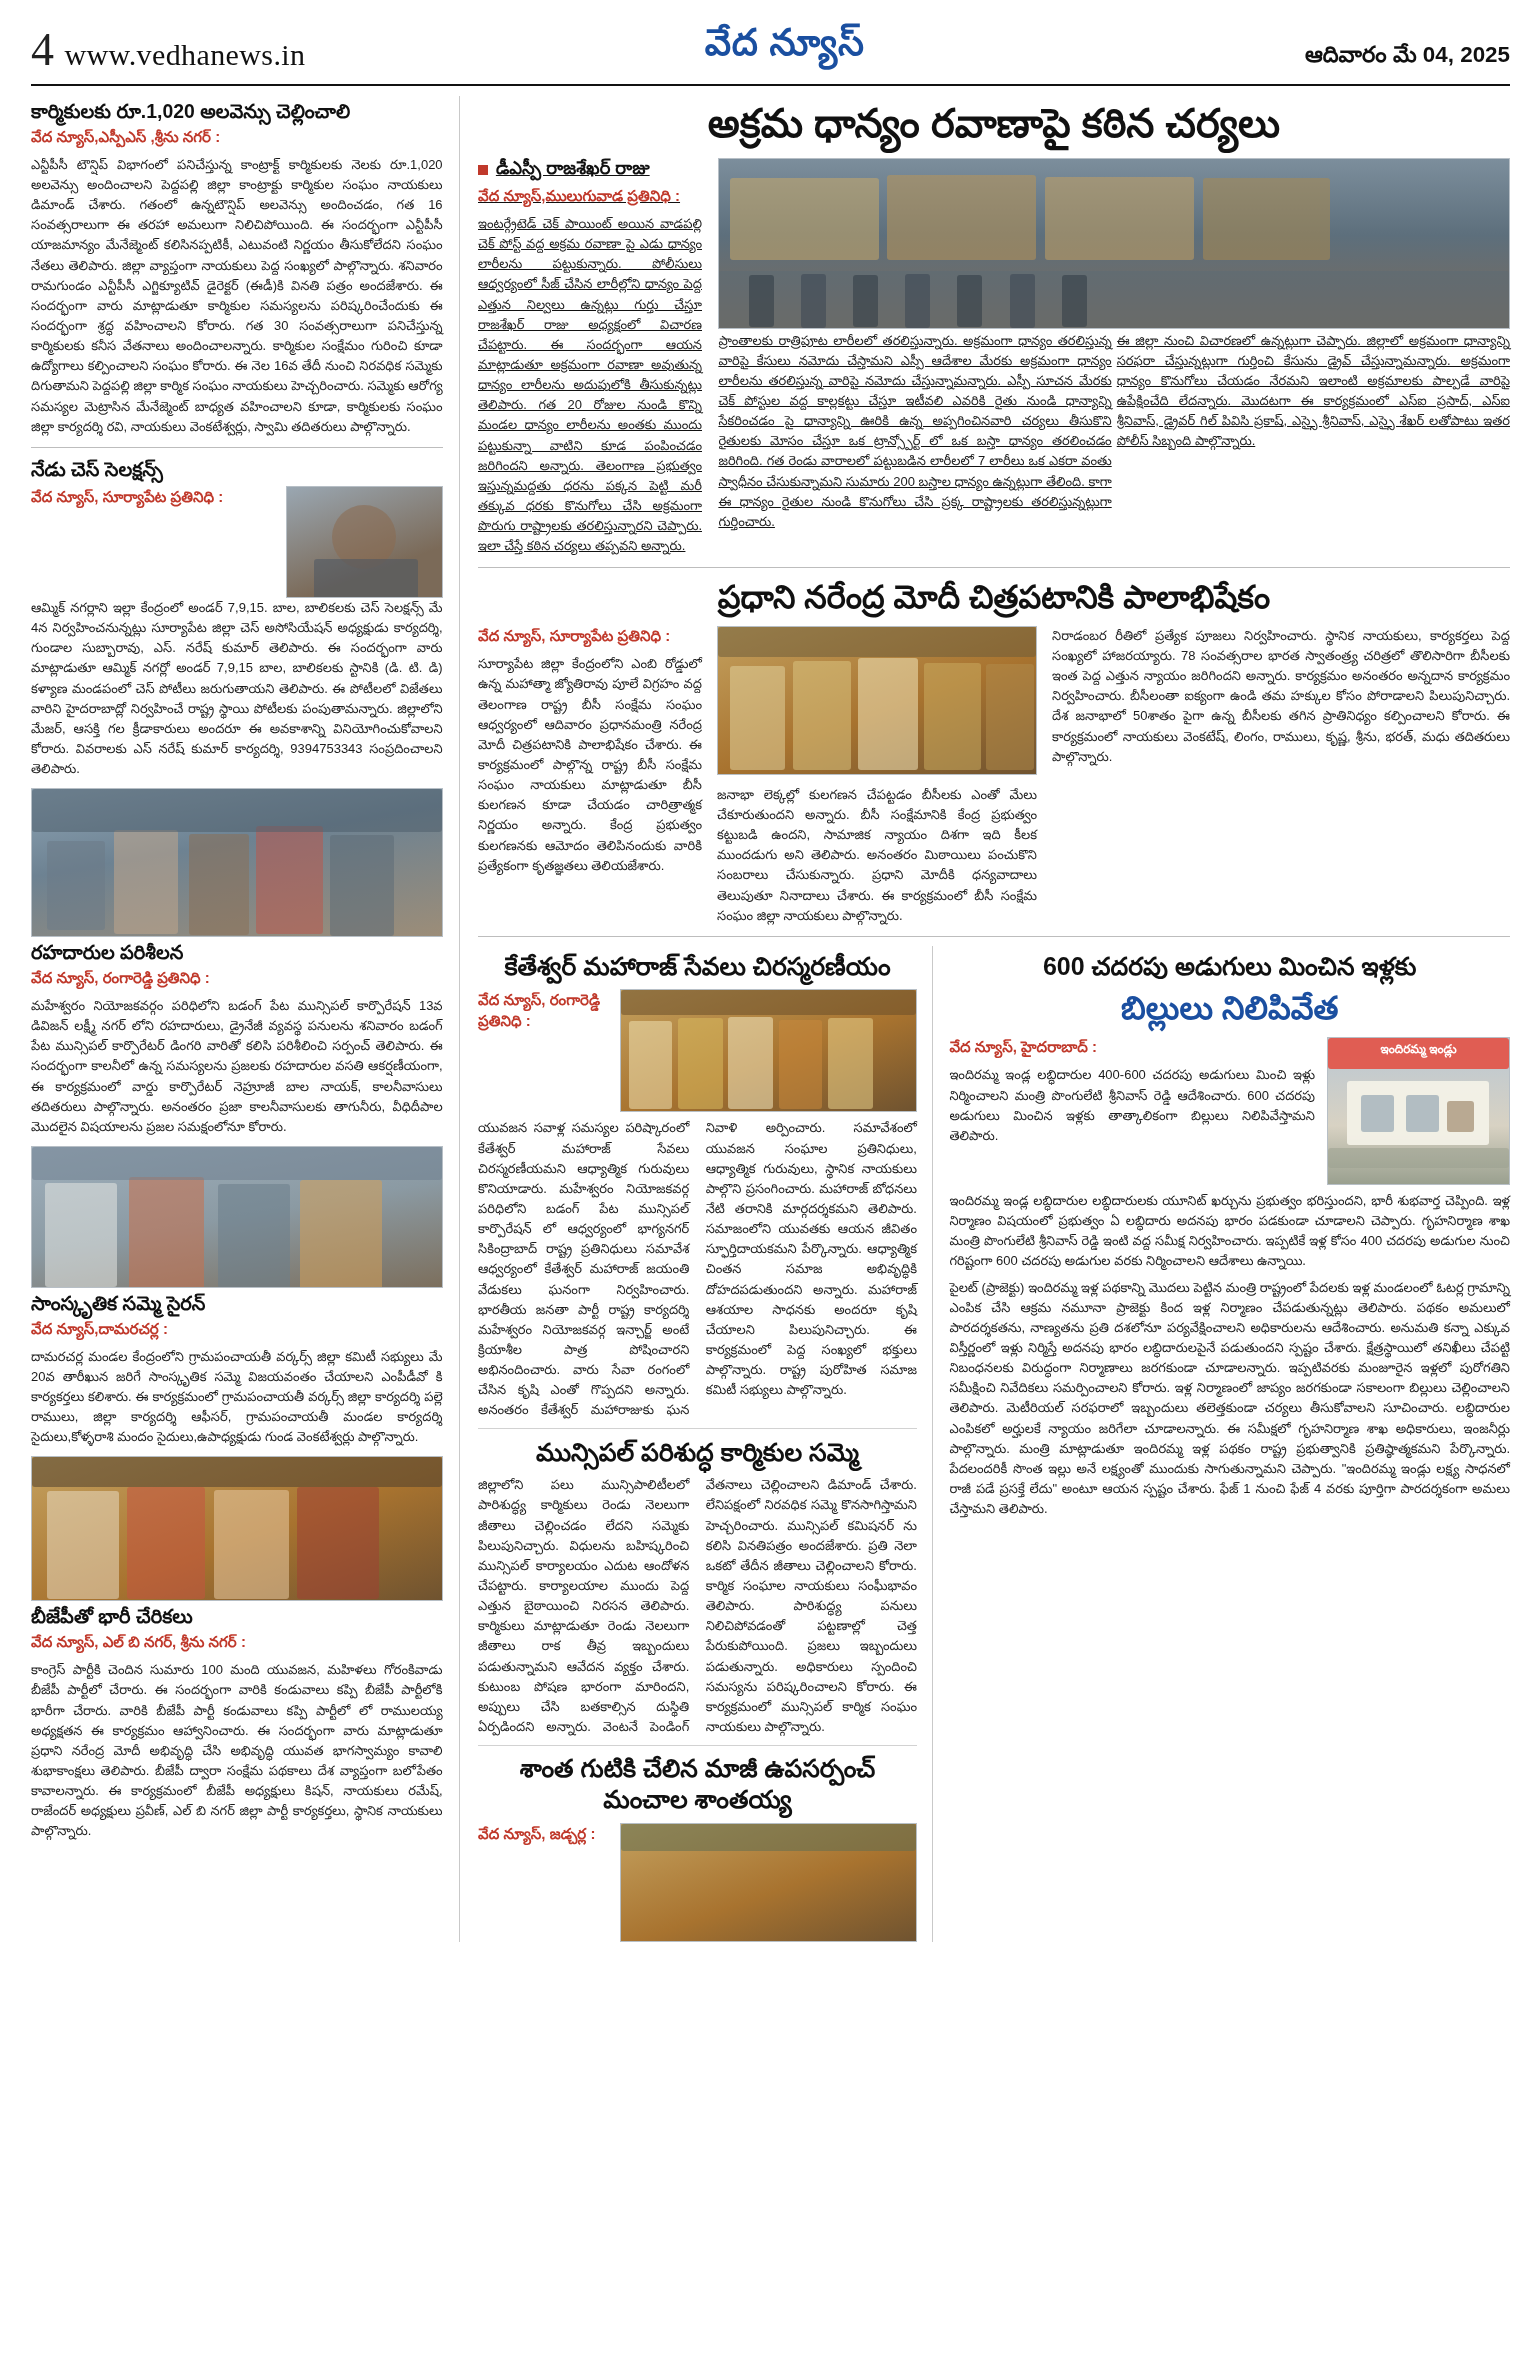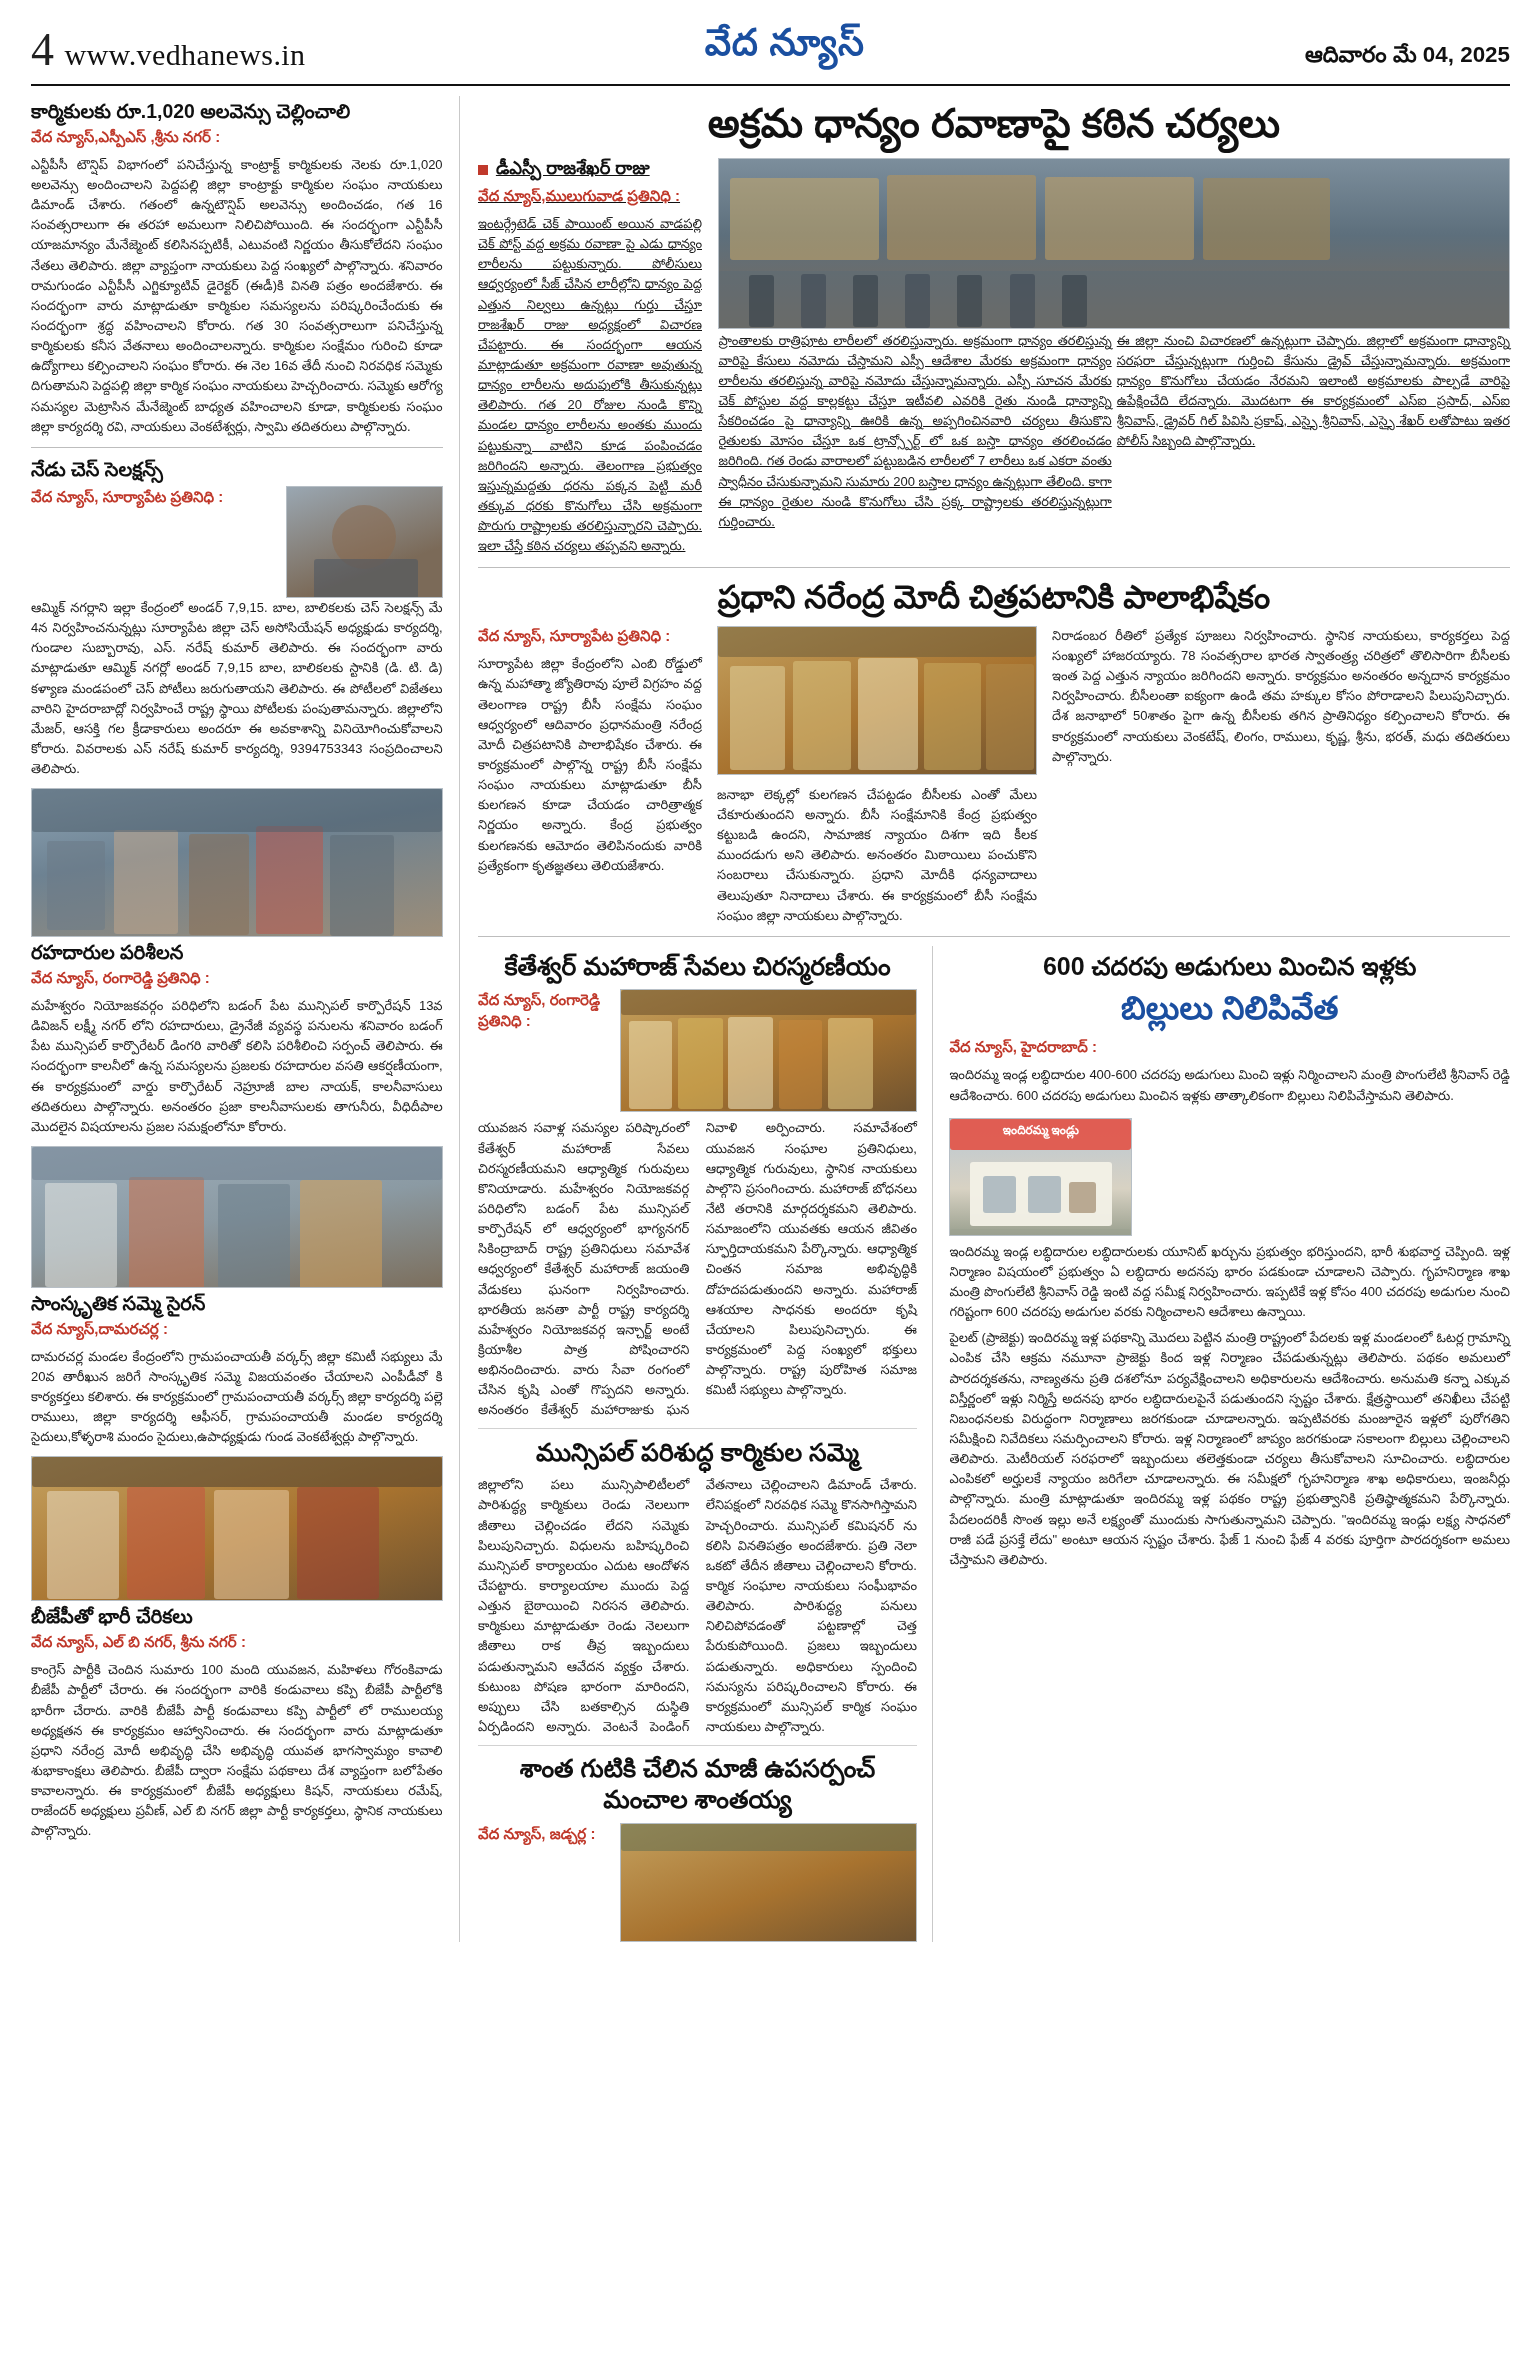--- a/index.html
+++ b/index.html
@@ -289,27 +289,27 @@
               </div>
             </div>
           </div>
 
         </div>
 
         <div class="bg-col-b">
           <div class="hl-md">600 చదరపు అడుగులు మించిన ఇళ్లకు</div>
           <div class="hl-lg hl-blue" style="margin-top:-1.5px;">బిల్లులు నిలిపివేత</div>
 
-          <div style="display:flex; gap:12px; align-items:flex-start;flex-direction:column;">
+          <div style="display:flex; gap:12px; align-items:flex-start;">
             <div style="flex:1;">
               <div class="byline">వేద న్యూస్, హైదరాబాద్ :</div>
               <div class="body-txt">ఇందిరమ్మ ఇండ్ల లబ్ధిదారుల 400-600 చదరపు అడుగులు మించి ఇళ్లు నిర్మించాలని మంత్రి పొంగులేటి శ్రీనివాస్ రెడ్డి ఆదేశించారు. 600 చదరపు అడుగులు మించిన ఇళ్లకు తాత్కాలికంగా బిల్లులు నిలిపివేస్తామని తెలిపారు.</div>
             </div>
             <div style="width:183px;">
-              <div class="photo bldg" style="height:118px;">
+              <div class="photo bldg" style="height:148px;">
                 <div class="shapes">
                   <span style="left:0;top:0;width:100%;height:31px;background:#e2574c;opacity:.95;"></span>
                   <span style="left:19.4px;top:43px;width:142px;height:64px;background:#f3f1e7;opacity:.95;"></span>
                   <span style="left:33px;top:57px;width:33px;height:37px;background:#7e93a5;"></span>
                   <span style="left:78px;top:57px;width:33px;height:37px;background:#7e93a5;"></span>
                   <span style="left:119px;top:63px;width:27px;height:31px;background:#8b6f4e;"></span>
                   <span style="left:0;top:110px;width:100%;height:20px;background:#9aa08f;"></span>
                 </div>
                 <div style="position:absolute;left:0;top:4.5px;width:100%;text-align:center;font-size:12px;color:#fff;font-weight:bold;">ఇందిరమ్మ ఇండ్లు</div>
               </div>

